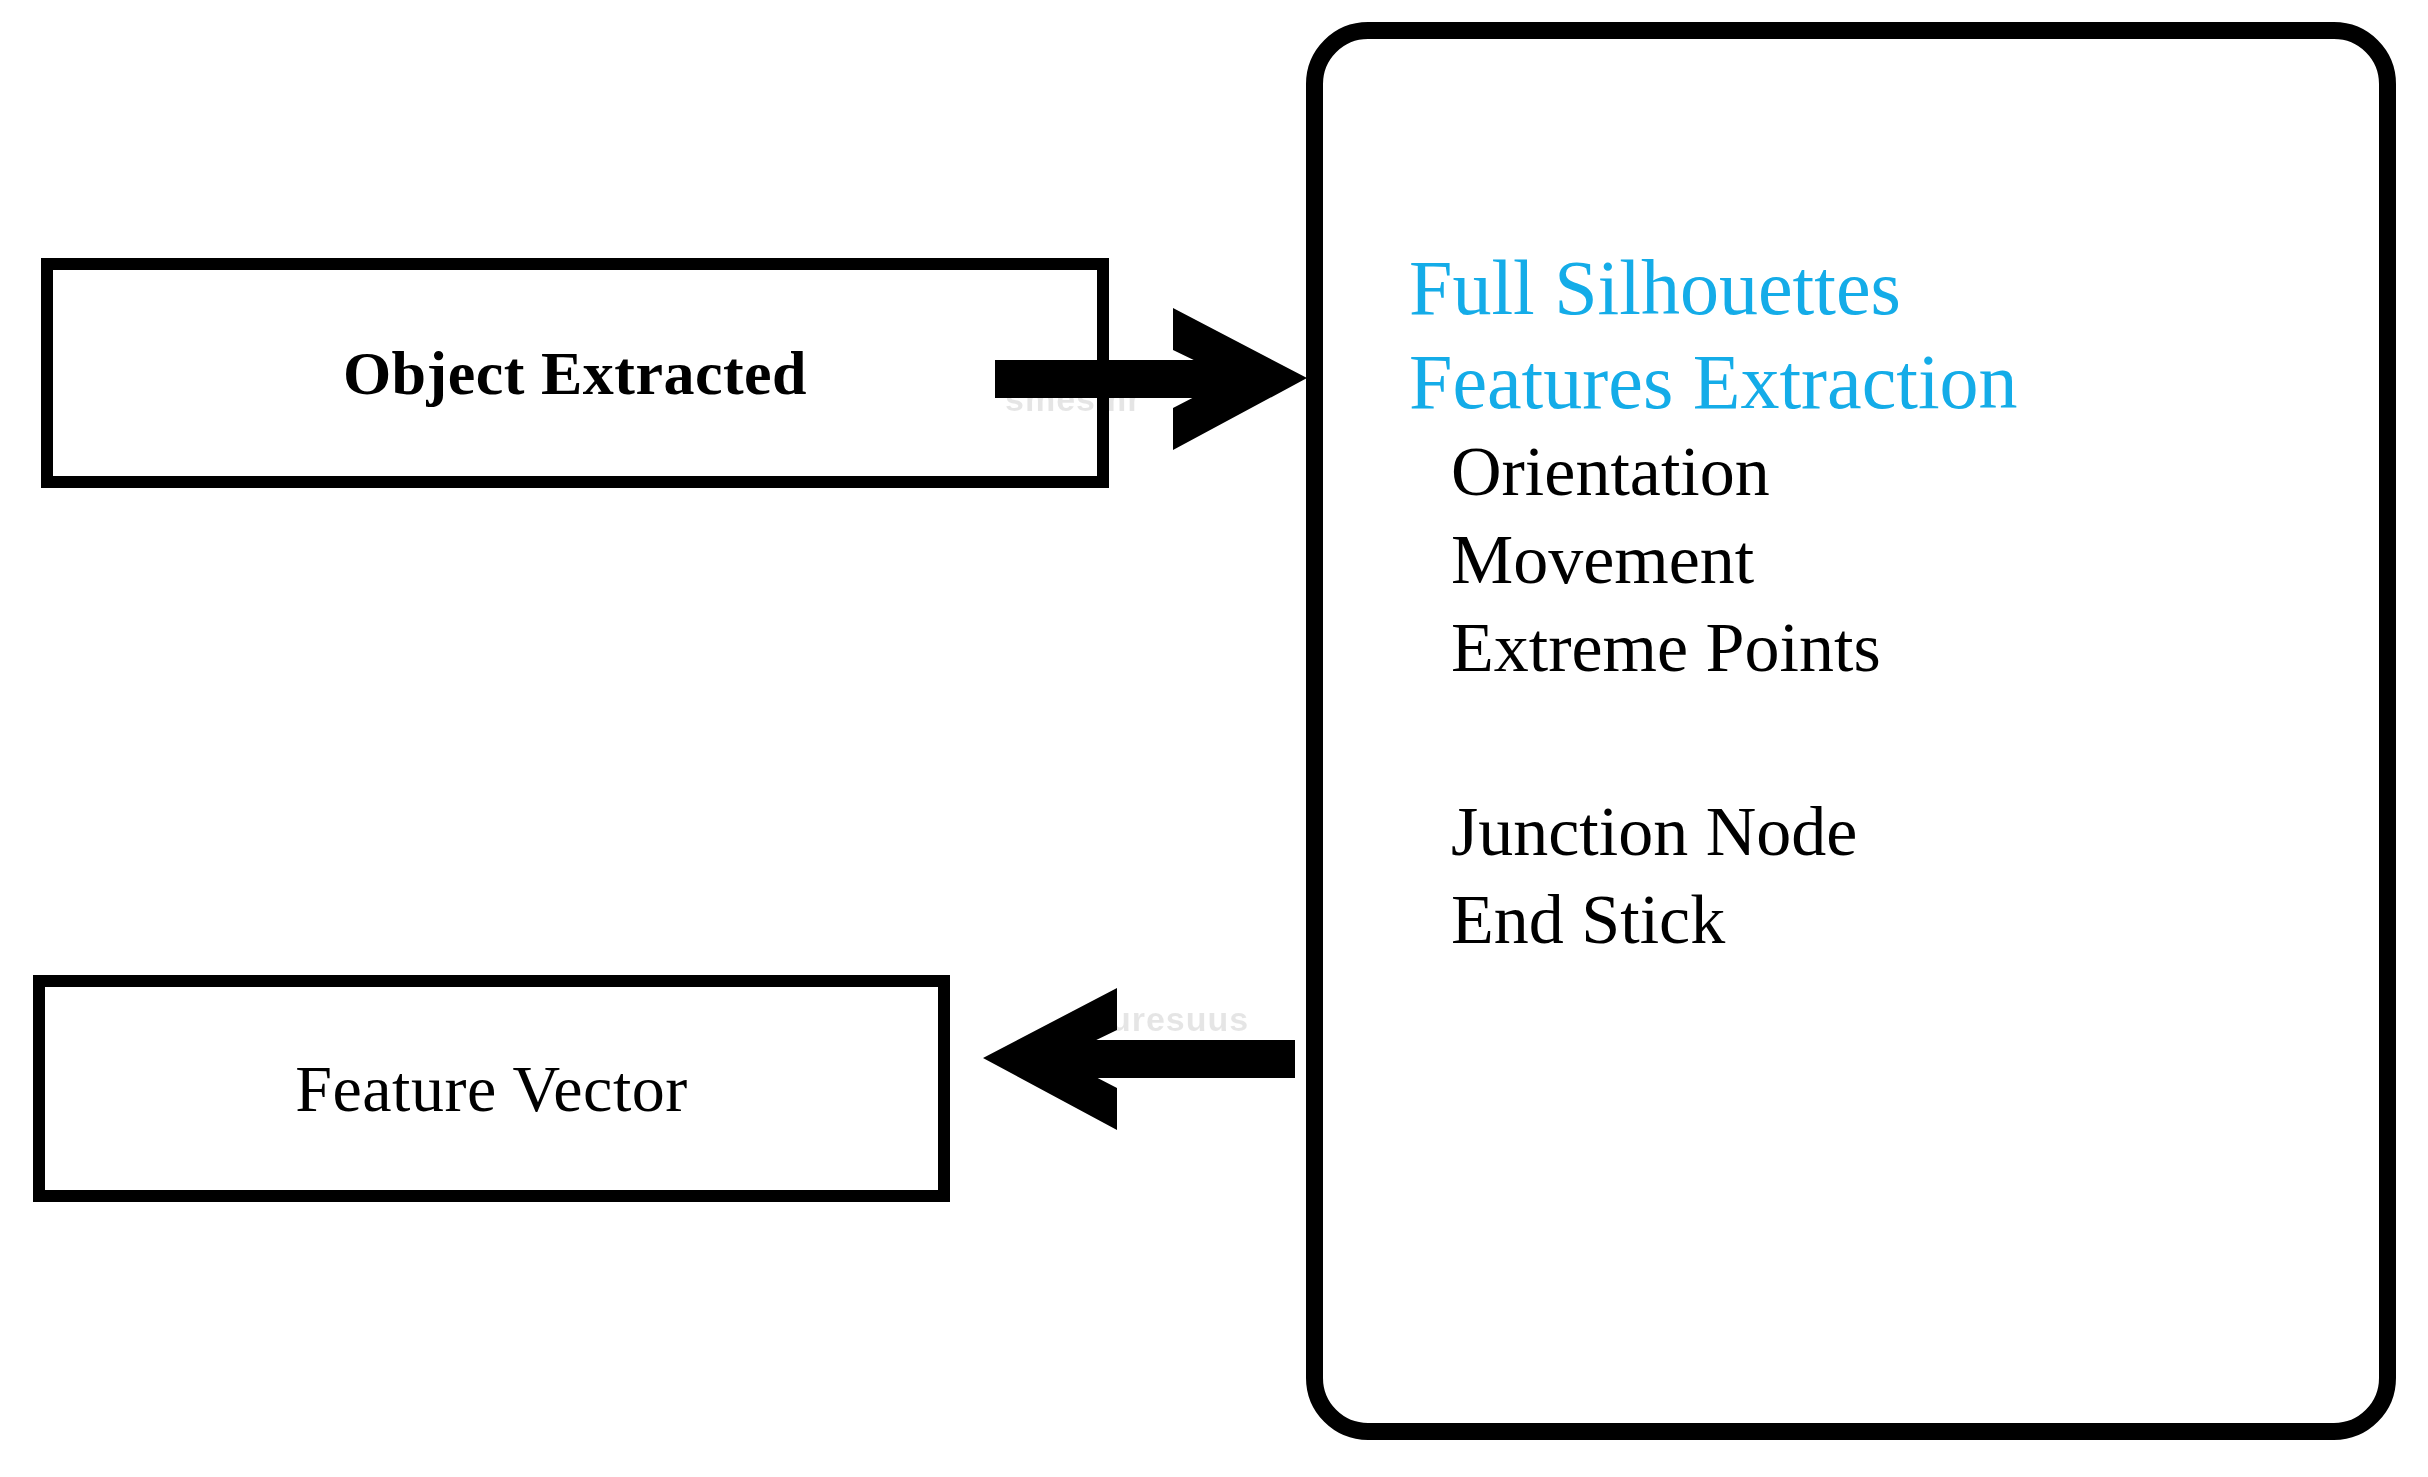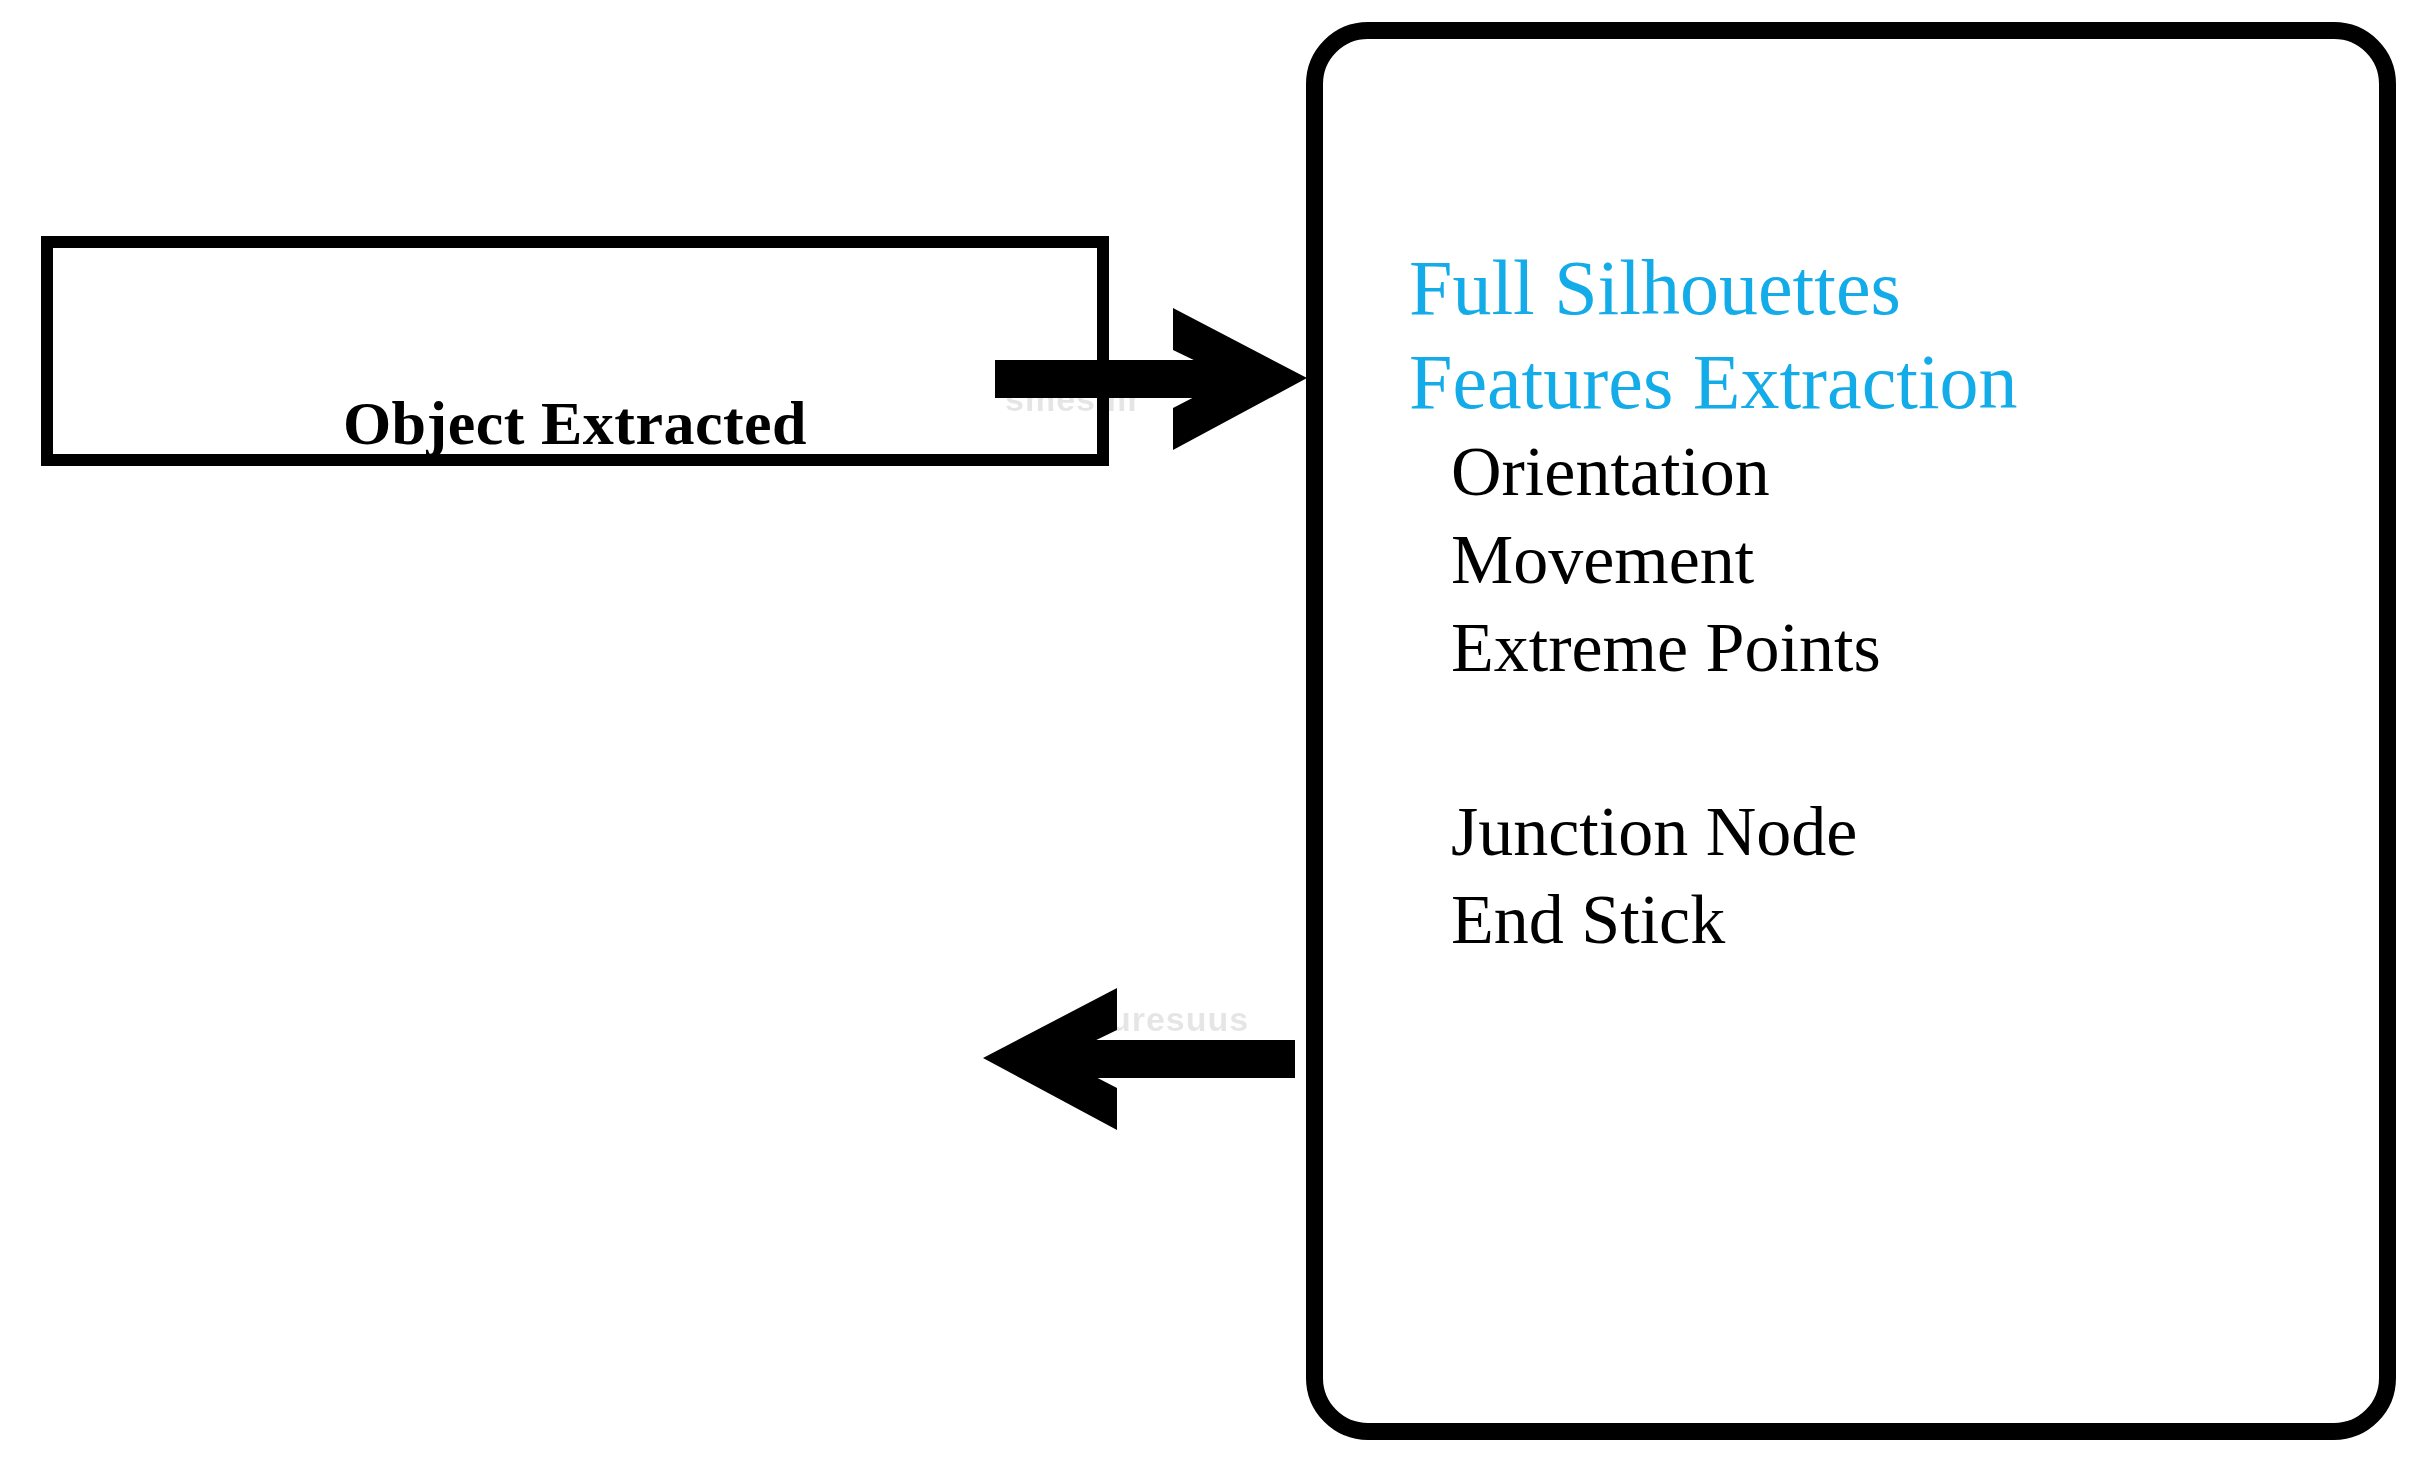--- a/index.html
+++ b/index.html
@@ -30,24 +30,23 @@
   }
   .box-label {
     font-family: "Liberation Serif", "DejaVu Serif", serif;
     font-weight: 700;
     color: #000000;
     white-space: nowrap;
     letter-spacing: 0.5px;
   }
   #box-object-extracted {
     left: 41px;
-    top: 236px;
+    top: 258px;
     width: 1068px;
     height: 230px;
-    align-items: flex-end;
   }
   #box-object-extracted .box-label {
     font-size: 62px;
     line-height: 1;
   }
   #box-feature-vector {
     left: 33px;
     top: 975px;
     width: 917px;
     height: 227px;
@@ -151,20 +150,23 @@
   <div class="arrow" id="arrow-right">
     <svg width="320" height="160" viewBox="0 0 320 160" xmlns="http://www.w3.org/2000/svg">
 
       <rect x="0" y="60" width="240" height="38" fill="#000000"></rect>
 
       <path d="M 178 8 L 312 78 L 178 150 L 178 108 L 236 78 L 178 50 Z" fill="#000000"></path>
     </svg>
   </div>
   <div class="watermark" id="watermark-top">smesmr</div>
 
+  <div class="box" id="box-feature-vector">
+    <span class="box-label">Feature Vector</span>
+  </div>
 
   <div class="arrow" id="arrow-left">
     <svg width="320" height="160" viewBox="0 0 320 160" xmlns="http://www.w3.org/2000/svg">
 
       <rect x="80" y="60" width="240" height="38" fill="#000000"></rect>
 
       <path d="M 142 8 L 8 78 L 142 150 L 142 108 L 84 78 L 142 50 Z" fill="#000000"></path>
     </svg>
   </div>
   <div class="watermark" id="watermark-bottom">auresuus</div>

